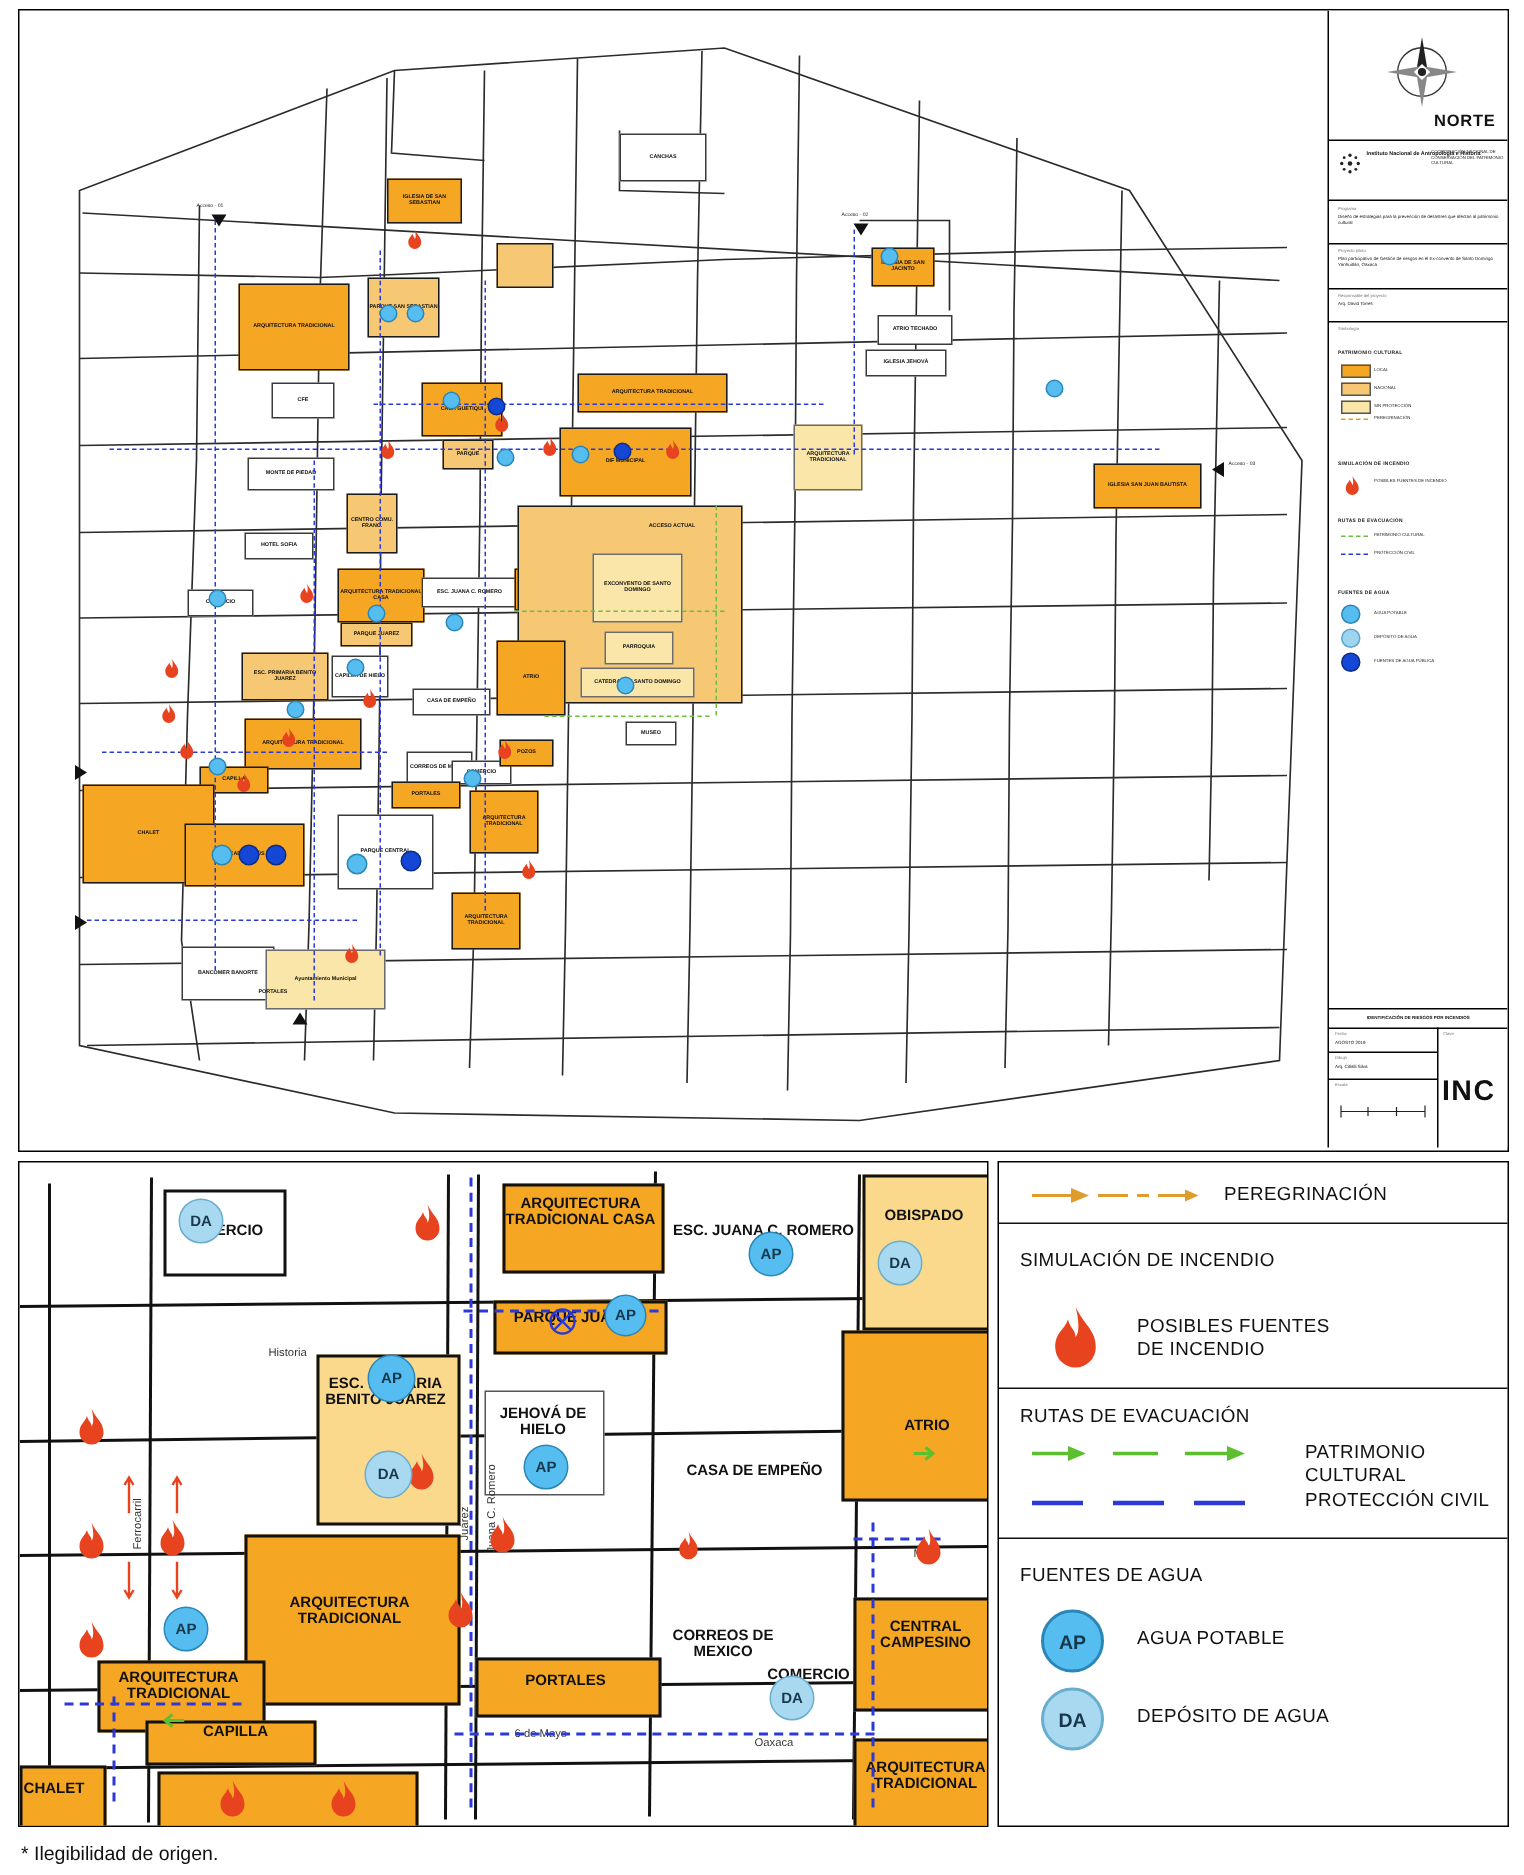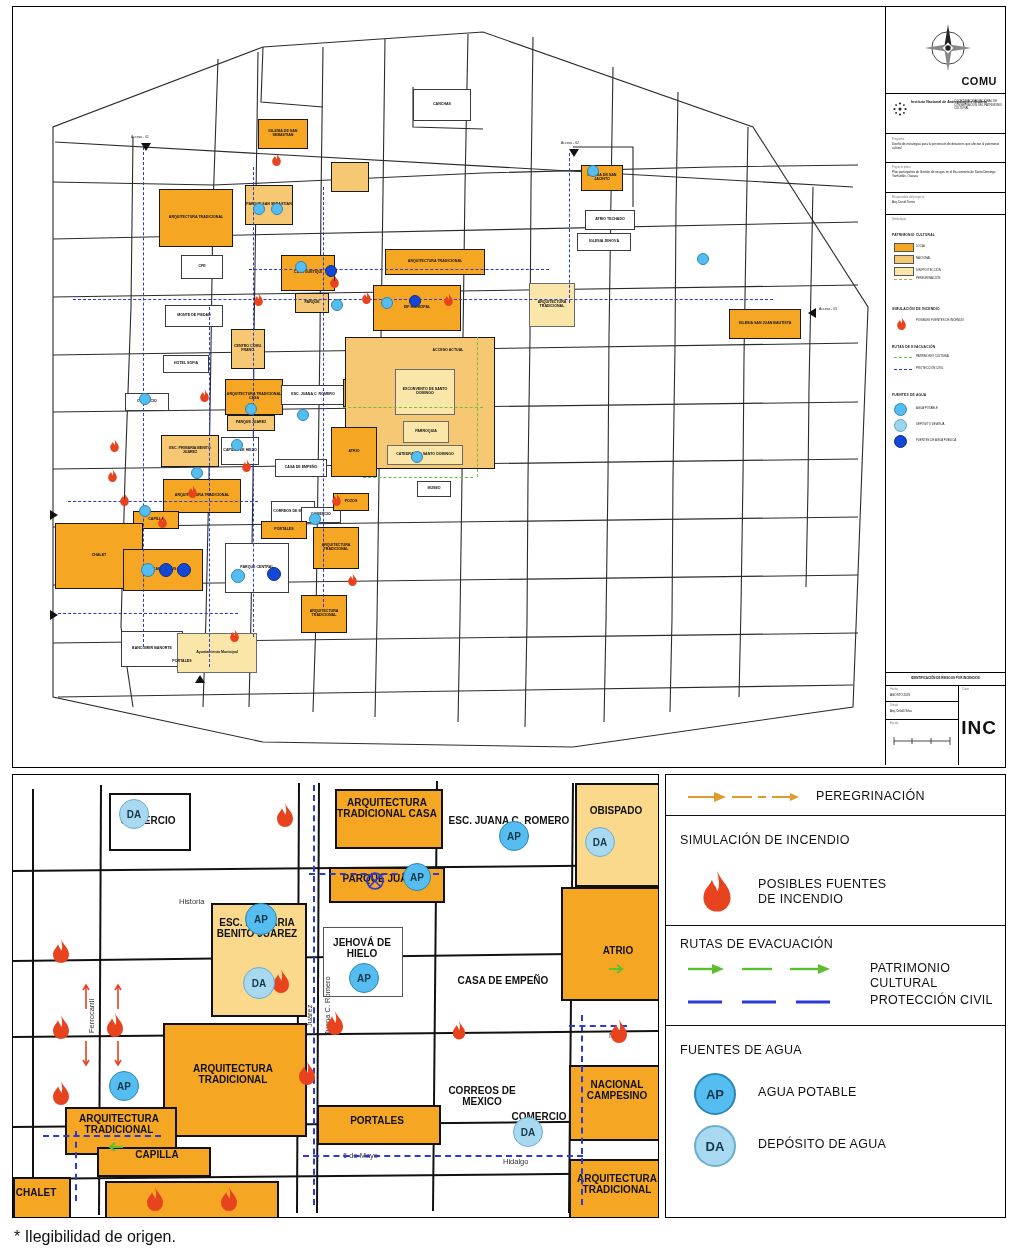--- a/index.html
+++ b/index.html
@@ -73,21 +73,21 @@
   .zarrow{position:absolute;}
 
   
   .zl-sec{position:absolute;left:0;width:339px;border-top:1.5px solid #111;}
   .zl-h{position:absolute;font-size:12.5px;color:#111;letter-spacing:.3px;}
   .zl-t{position:absolute;font-size:12.5px;color:#111;letter-spacing:.3px;line-height:1.2;}
   .zl-dot{position:absolute;border-radius:50%;display:flex;align-items:center;justify-content:center;font-size:13px;font-weight:bold;color:#17384a;}
   .zl-dot.ap{background:#55bdf0;border:2px solid #2b86b8;}
   .zl-dot.da{background:#a8d9f0;border:2px solid #69aecd;}
 
-  .footnote{position:absolute;left:14px;top:1228px;font-size:16px;color:#111;}
+  .footnote{position:absolute;left:14px;top:1228px;font-size:13px;color:#111;}
 </style>
 </head>
 <body>
 
 <div class="wrap">
 
   <div class="top-panel">
 
     <div class="map-area">
       <svg width="872" height="758" viewBox="0 0 872 758">
@@ -359,21 +359,21 @@
 
     <div class="legend-panel">
       <svg class="compass" viewBox="0 0 60 60">
         <circle cx="30" cy="30" r="18" fill="none" stroke="#333" stroke-width="1"></circle>
         <polygon points="30,4 34,28 30,24 26,28" fill="#222"></polygon>
         <polygon points="30,56 34,32 30,36 26,32" fill="#888"></polygon>
         <polygon points="4,30 28,26 24,30 28,34" fill="#888"></polygon>
         <polygon points="56,30 32,26 36,30 32,34" fill="#888"></polygon>
         <circle cx="30" cy="30" r="3" fill="#222"></circle>
       </svg>
-      <div class="north-lbl">COMU</div>
+      <div class="north-lbl">NORTE</div>
       <div class="lg-div" style="top:86px;"></div>
 
       <div class="inst">
         <svg class="inst-logo" viewBox="0 0 32 32">
           <g fill="#222">
               <circle cx="16" cy="16" r="3"></circle>
               <circle cx="16" cy="5" r="2.2"></circle>
               <circle cx="16" cy="27" r="2.2"></circle>
               <circle cx="5" cy="16" r="2.2"></circle>
               <circle cx="27" cy="16" r="2.2"></circle>
@@ -500,21 +500,21 @@
     <div class="zblk o" style="left:150px;top:248px;width:140px;height:110px;"></div>
     <div class="zlbl" style="left:150px;top:288px;width:140px;">ARQUITECTURA TRADICIONAL</div>
 
     <div class="zblk w" style="left:424px;top:300px;width:90px;height:54px;border:none;background:transparent;"></div>
     <div class="zlbl" style="left:424px;top:310px;width:90px;">CORREOS DE MEXICO</div>
 
     <div class="zblk w" style="left:486px;top:320px;width:80px;height:42px;border:none;background:transparent;"></div>
     <div class="zlbl" style="left:486px;top:336px;width:80px;">COMERCIO</div>
 
     <div class="zblk o" style="left:556px;top:290px;width:96px;height:72px;"></div>
-    <div class="zlbl" style="left:556px;top:304px;width:96px;">NACIONAL CAMPESINO</div>
+    <div class="zlbl" style="left:556px;top:304px;width:96px;">CENTRAL CAMPESINO</div>
 
     <div class="zblk o" style="left:304px;top:330px;width:120px;height:36px;"></div>
     <div class="zlbl" style="left:304px;top:340px;width:120px;">PORTALES</div>
 
     <div class="zblk o" style="left:52px;top:332px;width:108px;height:44px;"></div>
     <div class="zlbl" style="left:46px;top:338px;width:120px;">ARQUITECTURA TRADICIONAL</div>
 
     <div class="zblk o" style="left:84px;top:372px;width:110px;height:26px;"></div>
     <div class="zlbl" style="left:96px;top:374px;width:96px;">CAPILLA</div>
 
@@ -526,21 +526,21 @@
     <div class="zblk o" style="left:556px;top:384px;width:96px;height:58px;"></div>
     <div class="zlbl" style="left:552px;top:398px;width:104px;">ARQUITECTURA TRADICIONAL</div>
 
     
     <span class="zstreet" style="left:166px;top:122px;">Historia</span>
     <span class="zstreet" style="left:74px;top:258px;transform:rotate(-90deg);transform-origin:left top;">Ferrocarril</span>
     <span class="zstreet" style="left:292px;top:252px;transform:rotate(-90deg);transform-origin:left top;">Juárez</span>
     <span class="zstreet" style="left:310px;top:260px;transform:rotate(-90deg);transform-origin:left top;">Juana C. Romero</span>
     <span class="zstreet" style="left:596px;top:256px;">Mina</span>
     <span class="zstreet" style="left:330px;top:376px;">6 de Mayo</span>
-    <span class="zstreet" style="left:490px;top:382px;">Hidalgo</span>
+    <span class="zstreet" style="left:490px;top:382px;">Oaxaca</span>
 
     
     <div class="zroute-v" style="left:300px;top:10px;height:420px;"></div>
     <div class="zroute-v" style="left:568px;top:240px;height:190px;"></div>
     <div class="zroute" style="left:296px;top:98px;width:130px;"></div>
     <div class="zroute" style="left:290px;top:380px;width:280px;"></div>
     <div class="zroute" style="left:30px;top:360px;width:118px;"></div>
     <div class="zroute-v" style="left:62px;top:356px;height:70px;"></div>
     <div class="zroute" style="left:556px;top:250px;width:58px;"></div>
 

